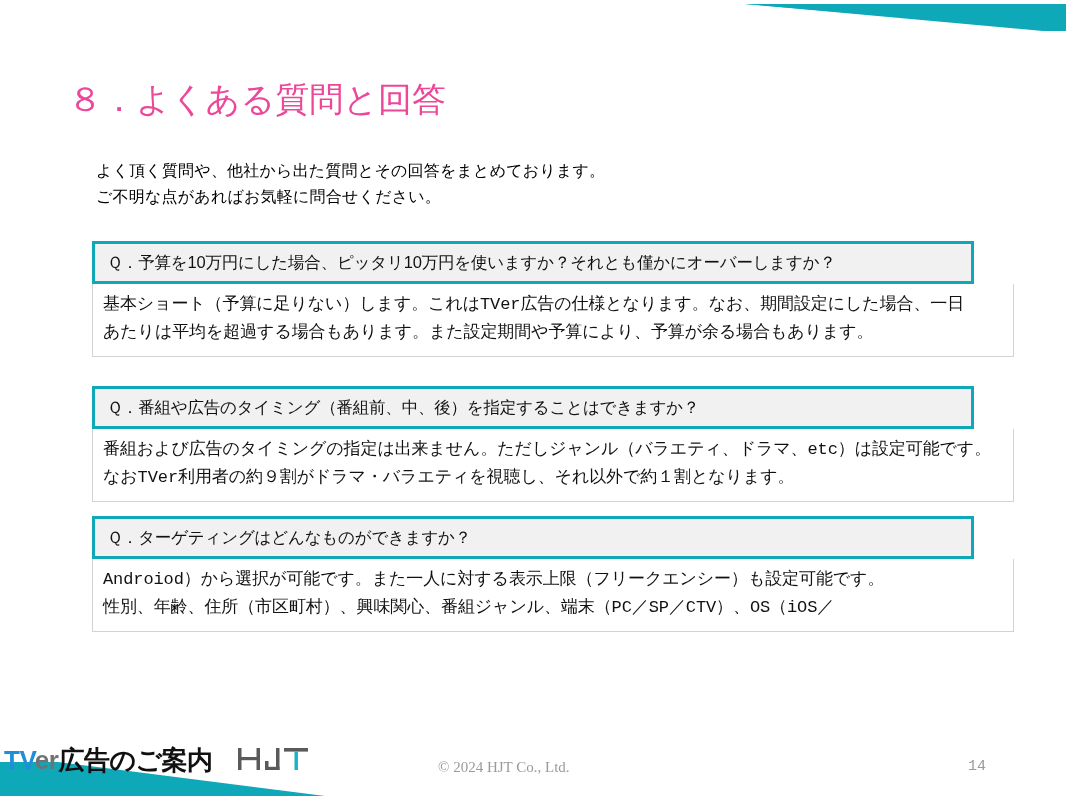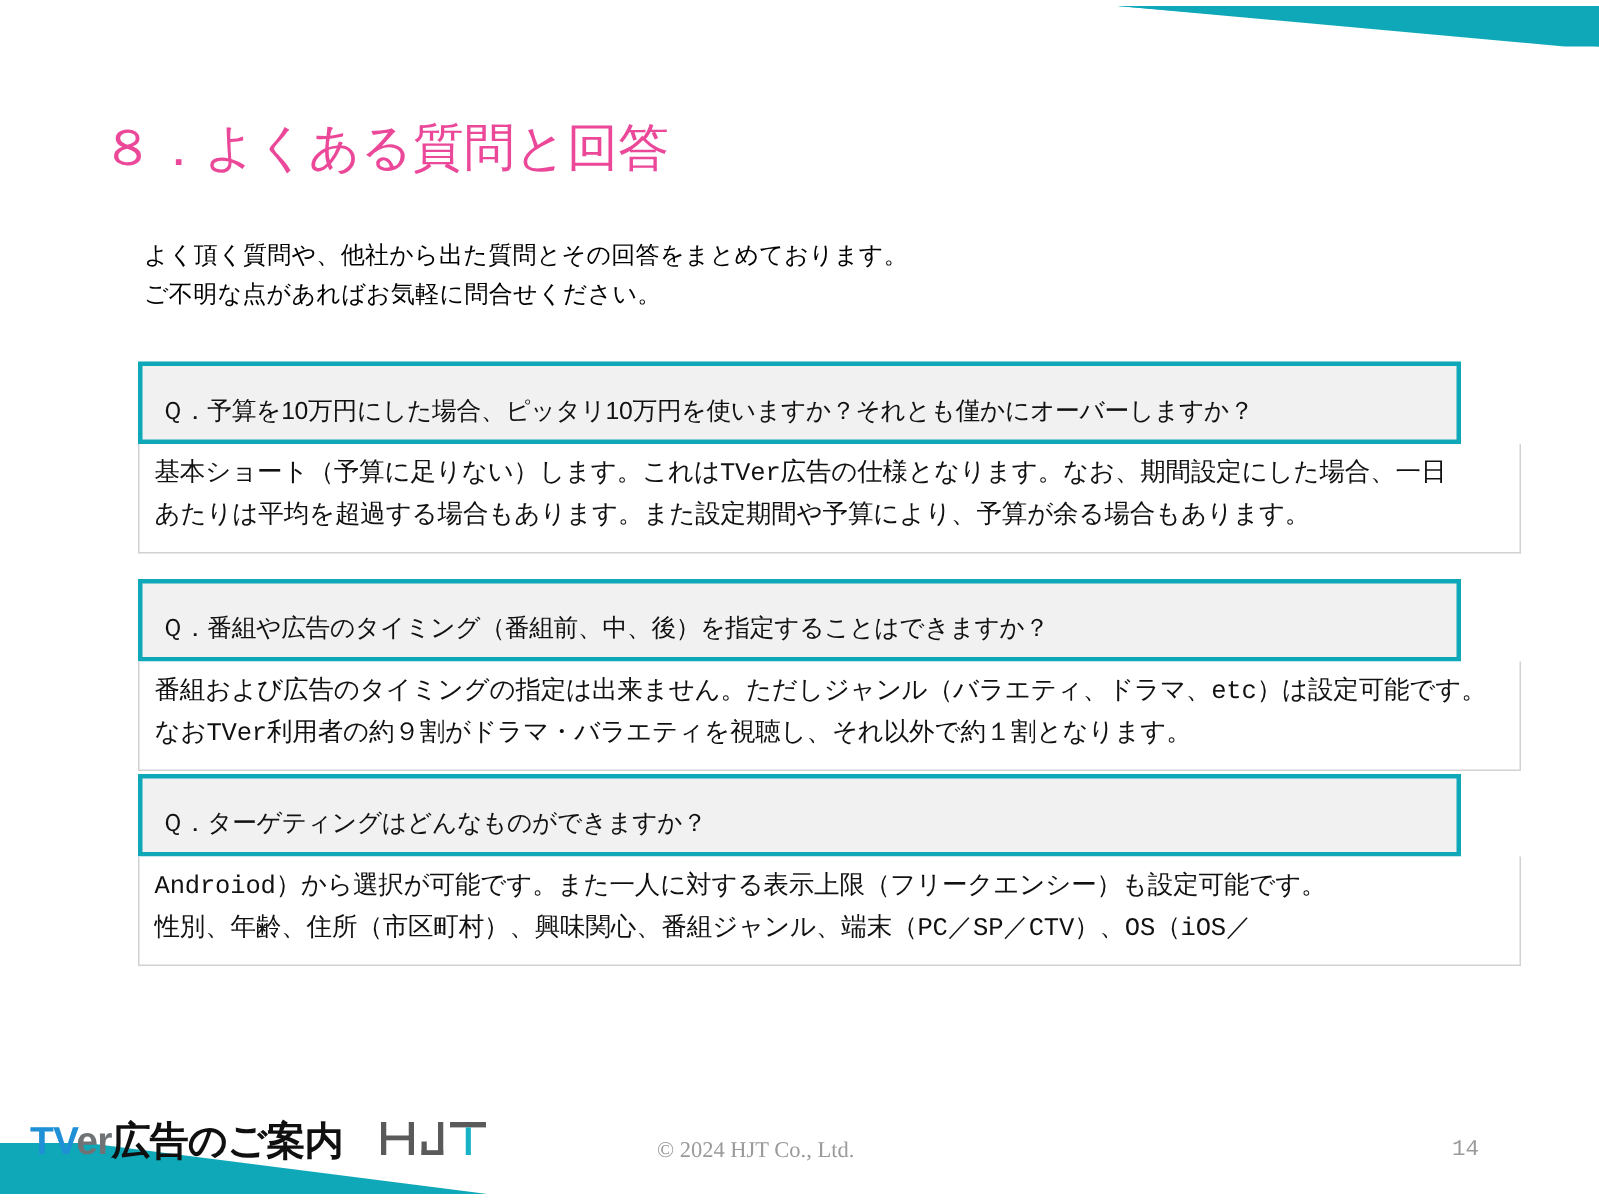--- a/index.html
+++ b/index.html
@@ -73,21 +73,21 @@
   }
   .qa-1 { top: 241px; }
   .qa-2 { top: 386px; }
   .qa-3 { top: 516px; }
 
   .q-head {
     box-sizing: border-box;
     width: 882px;
     background: #f1f1f1;
     border: 3px solid #0fa8b8;
-    padding: 18px 10px 7px 12px;
+    padding: 6px 10px 7px 12px;
     font-size: 16.5px;
     line-height: 24px;
     color: #111111;
     white-space: nowrap;
     letter-spacing: -0.2px;
   }
 
   .a-body {
     box-sizing: border-box;
     width: 922px;
@@ -99,21 +99,21 @@
     line-height: 28px;
     color: #111111;
     letter-spacing: -0.1px;
     font-family: Liberation Mono, monospace;
   }
   .a-body div { white-space: nowrap; }
 
   
   .footer-logo {
     position: absolute;
-    left: 20px;
+    left: 4px;
     top: 745px;
     display: flex;
     align-items: center;
     gap: 24px;
     white-space: nowrap;
   }
   .tver-wordmark {
     font-size: 26px;
     font-weight: bold;
     line-height: 30px;

